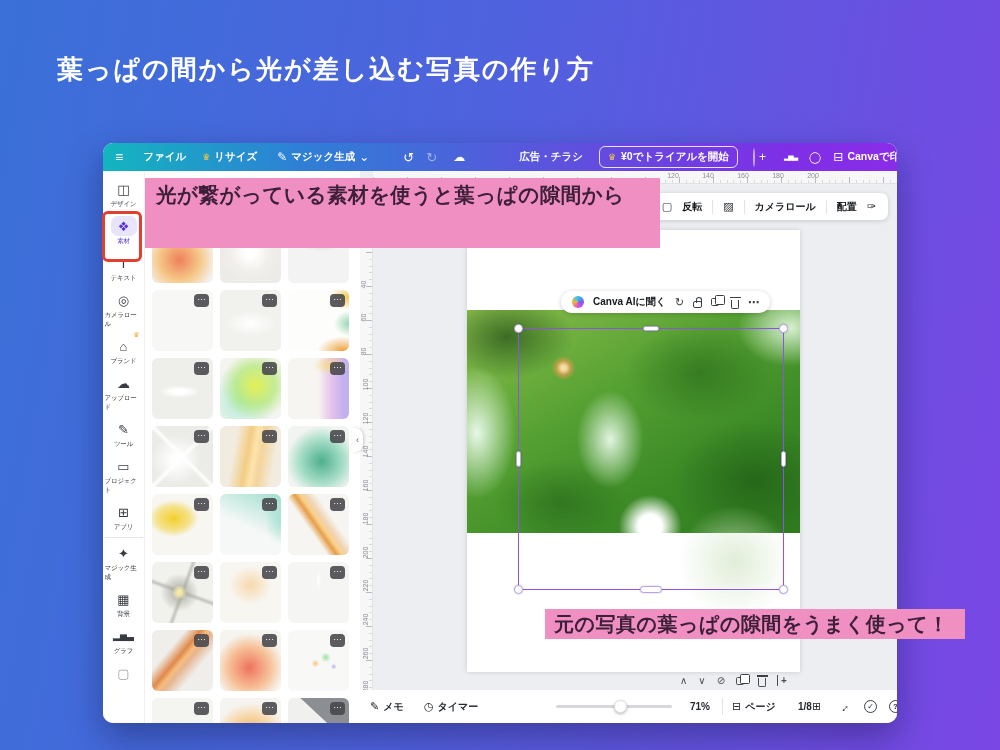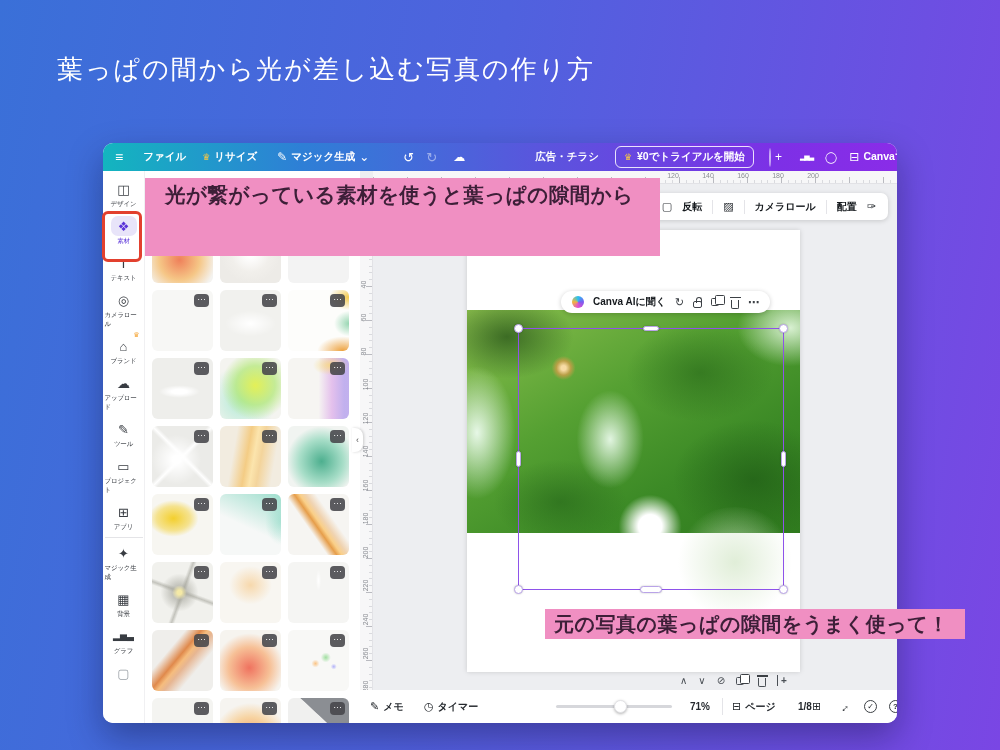--- a/index.html
+++ b/index.html
@@ -1,19 +1,19 @@
 <!DOCTYPE html>
 <html><head>
 <meta charset="utf-8">
 <style>
 *{box-sizing:border-box;margin:0;padding:0}
 html,body{width:1000px;height:750px}
 body{position:relative;overflow:hidden;font-family:"Liberation Sans","DejaVu Sans",sans-serif;
 background:linear-gradient(100deg,#3a70d8 0%,#4f62de 45%,#7a46e4 100%)}
-.slide-title{position:absolute;left:57px;top:52px;font-size:26px;font-weight:normal;color:#fff;letter-spacing:2px}
+.slide-title{position:absolute;left:57px;top:52px;font-size:26px;font-weight:bold;color:#fff;letter-spacing:2px}
 
 .win{position:absolute;left:103px;top:143px;width:794px;height:580px;background:#fff;border-radius:10px;
 box-shadow:0 14px 34px rgba(10,10,40,.35);overflow:hidden}
 
 .topbar{position:absolute;left:0;top:0;width:100%;height:28px;display:flex;align-items:center;
 background:linear-gradient(90deg,#13b5bf 0%,#2e7fd6 25%,#5a55dd 55%,#7d30e6 85%,#8a2ce8 100%);
 color:#fff;font-size:10.5px;font-weight:bold;white-space:nowrap}
 .tb-ic{font-size:12px;font-weight:normal}
 .tb-crown{color:#f7c744;font-size:9px}
 .tb-dim{opacity:.45}
@@ -101,21 +101,21 @@
 .bb{position:absolute;top:0;height:33px;display:flex;align-items:center;gap:4px}
 .bb .ic{font-size:11px;font-weight:normal}
 .slider{position:absolute;left:196px;top:15px;width:116px;height:3px;border-radius:2px;background:#d6d7db}
 .knob{position:absolute;left:58px;top:-5px;width:13px;height:13px;border-radius:50%;background:#fff;
 border:1px solid #e3e3e6;box-shadow:0 1px 3px rgba(0,0,0,.3);cursor:pointer}
 .bb-sep{position:absolute;left:362px;top:8px;width:1px;height:17px;background:#e4e4e8}
 .circ{width:13px;height:13px;border-radius:50%;border:1.2px solid #3c4045;font-size:8px;display:flex;align-items:center;justify-content:center;font-weight:bold}
 .rot45{display:inline-block;transform:rotate(-45deg);font-weight:normal}
 
 .note{position:absolute;background:#f08fc2;color:#3d1f38;font-weight:bold;z-index:60}
-.note1{left:145px;top:178px;width:515px;height:78px;font-size:20.5px;line-height:29px;padding:2px 20px;letter-spacing:.5px}
+.note1{left:145px;top:178px;width:515px;height:70px;font-size:20.5px;line-height:29px;padding:2px 11px;letter-spacing:.5px}
 .note2{left:545px;top:609px;width:420px;height:30px;font-size:20px;line-height:28px;padding:1px 9px;letter-spacing:.5px}
 .redbox{position:absolute;left:102px;top:211px;width:40px;height:51px;border:3.5px solid #e2402e;border-radius:6px;z-index:70}
 </style>
 </head>
 <body>
 
 <div class="slide-title">葉っぱの間から光が差し込む写真の作り方</div>
 
 <div class="win">
 
@@ -127,21 +127,21 @@
       <span>リサイズ</span>
     </span>
     <span style="margin-left:20px;display:flex;gap:4px;align-items:center">
       <span class="tb-ic">✎</span>
       <span>マジック生成</span>
       <span class="tb-ic">⌄</span>
     </span>
     <span class="tb-ic" style="margin-left:34px;font-size:13px">↺</span>
     <span class="tb-ic tb-dim" style="margin-left:12px;font-size:13px">↻</span>
     <span class="tb-ic" style="margin-left:16px;font-size:12px">☁</span>
-    <span style="margin-left:70px">広告・チラシ</span>
+    <span style="margin-left:54px">広告・チラシ</span>
     <span class="tb-chip" style="margin-left:16px">
       <span class="tb-crown">♛</span>
       <span>¥0でトライアルを開始</span>
     </span>
     <span class="avatar" style="margin-left:15px"></span>
     <span class="tb-ic" style="margin-left:4px">+</span>
     <span style="margin-left:18px;font-size:7px;letter-spacing:-1px">▂▅▃</span>
     <span class="tb-ic" style="margin-left:12px;font-size:11px">◯</span>
     <span style="margin-left:12px;display:flex;gap:4px;align-items:center">
       <span class="tb-ic">⊟</span>

